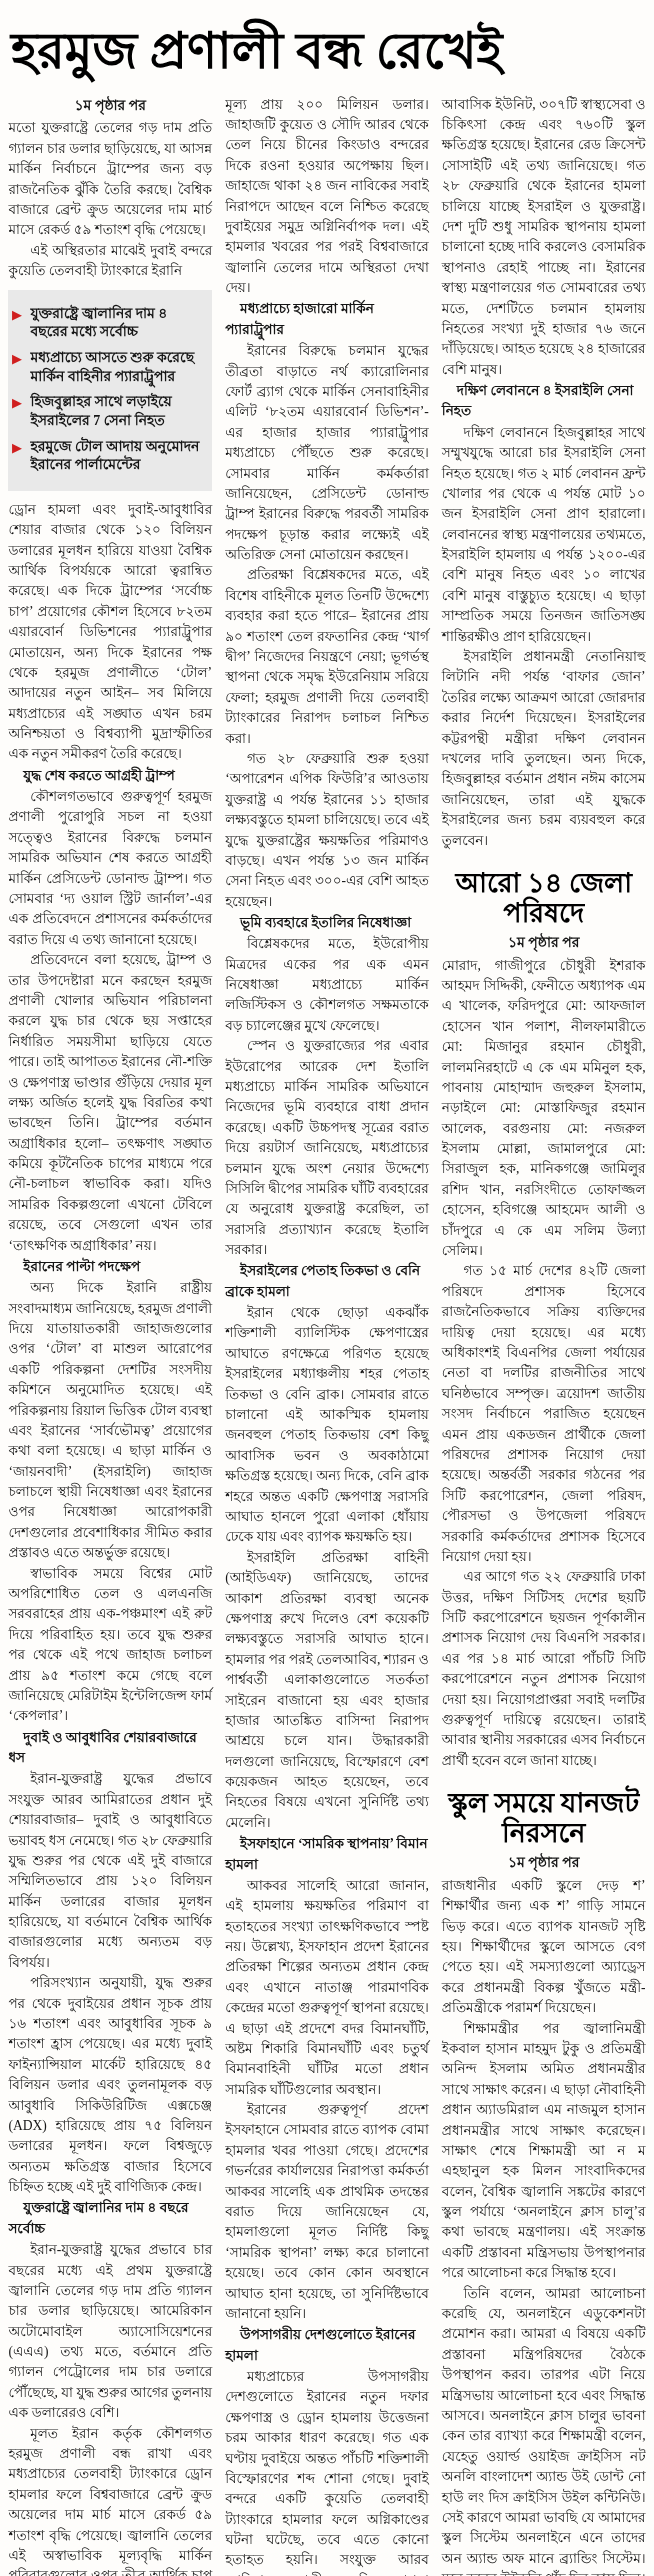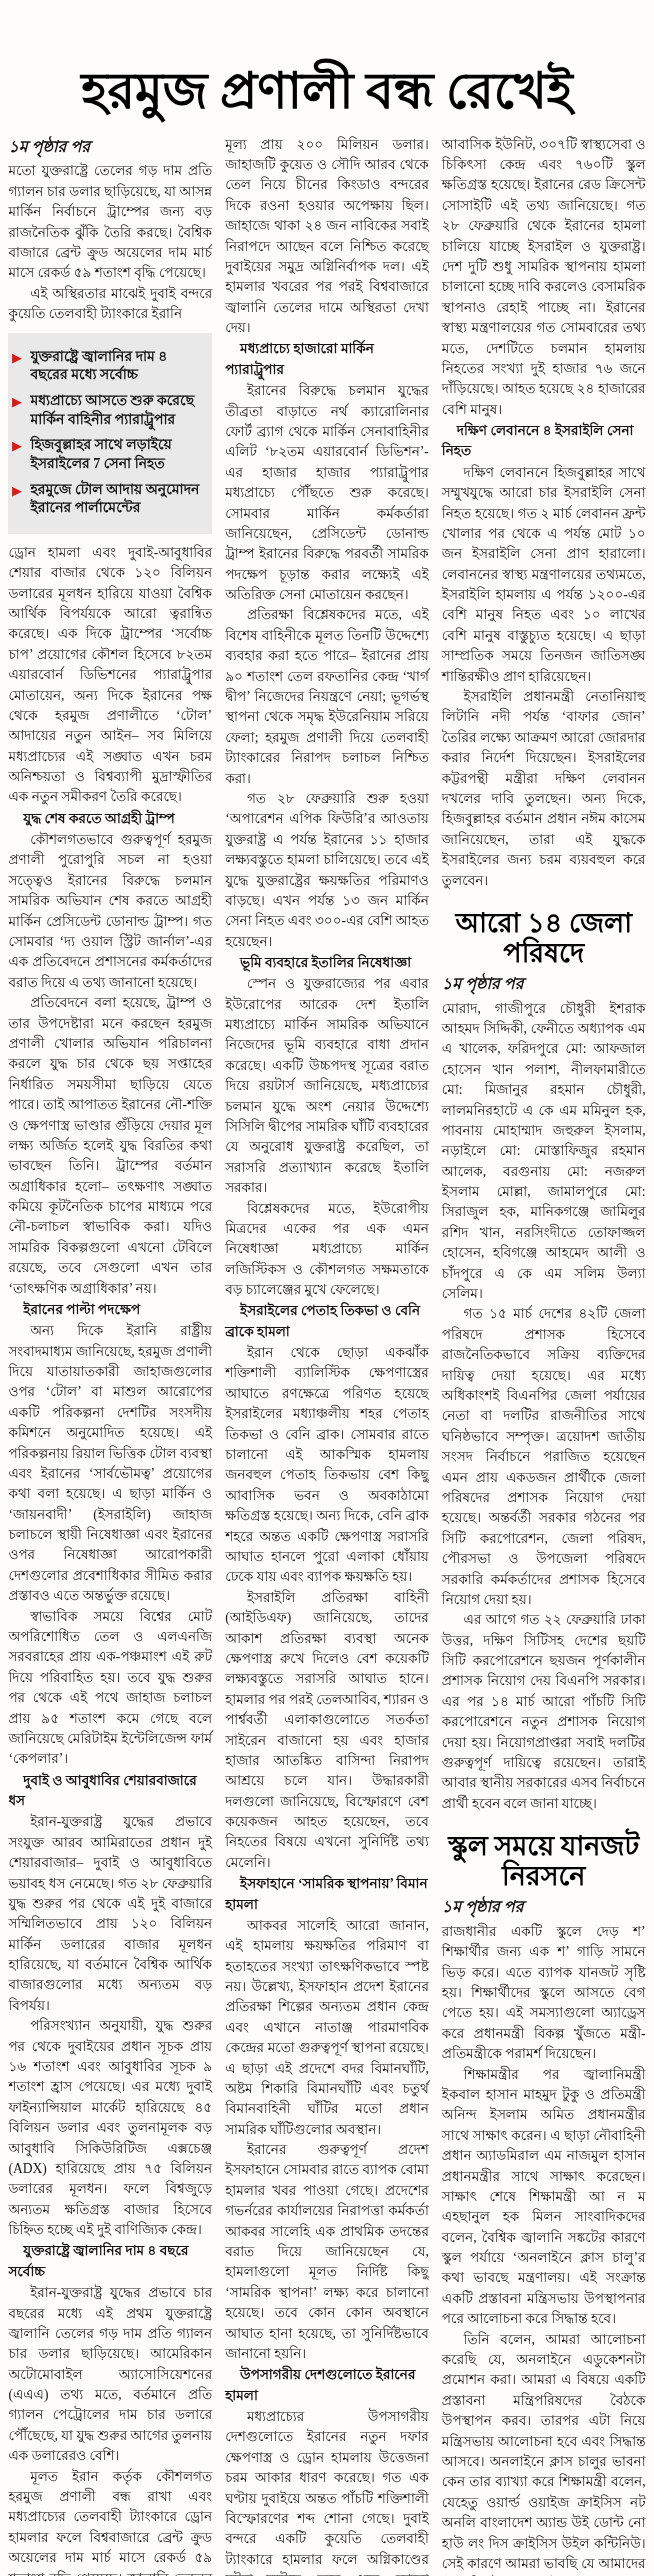--- a/index.html
+++ b/index.html
@@ -1,31 +1,31 @@
 <!DOCTYPE html>
 <html style="font-size:15px"><head>
 <meta charset="utf-8">
 <style>
   html,body{margin:0;padding:0;background:#ffffff;}
   .page{
     width:654px;height:2576px;overflow:hidden;box-sizing:border-box;
     background:#fefdfb;color:#151515;
     font-family:"Liberation Serif","DejaVu Serif",serif;
   }
-  .masthead{padding:24px 11px 9.3px;text-align:center;margin-top:40px;}
+  .masthead{padding:24px 11px 9.3px;text-align:left;}
   .main-headline{
     font-size:50px;font-weight:bold;line-height:1.08;color:#000;
     letter-spacing:0px;
   }
   .columns{display:flex;gap:13px;padding:7.4px 8.4px 0;box-sizing:border-box;}
   .col{
     flex:1 1 0;min-width:0;text-align:justify;
     font-size:13.6px;line-height:1.5;
   }
-  .kicker{font-weight:bold;font-style:italic;font-size:16px;margin:0 0 2.8px;text-align:left;}
+  .kicker{font-weight:bold;font-size:14px;margin:0 0 2.8px;text-align:center;}
   .cont{margin:0;text-indent:0;}
   .para{margin:0;text-indent:1.6em;}
   .subhead{font-weight:bold;margin:0.9px 0;text-indent:1.1em;text-align:left;}
   .headline{
     font-weight:bold;font-size:27px;line-height:1.12;color:#000;
     text-align:center;text-indent:0;margin:16.7px 0 3.7px;
   }
   .bulletbox{
     background:#e9e9e9;margin:8.4px 0;padding:7.4px 7.4px 9.3px 3.7px;box-sizing:border-box;
   }
@@ -77,22 +77,22 @@
         <div class="para">ইরান-যুক্তরাষ্ট্র যুদ্ধের প্রভাবে চার বছরের মধ্যে এই প্রথম যুক্তরাষ্ট্রে জ্বালানি তেলের গড় দাম প্রতি গ্যালন চার ডলার ছাড়িয়েছে। আমেরিকান অটোমোবাইল অ্যাসোসিয়েশনের (এএএ) তথ্য মতে, বর্তমানে প্রতি গ্যালন পেট্রোলের দাম চার ডলারে পৌঁছেছে, যা যুদ্ধ শুরুর আগের তুলনায় এক ডলারেরও বেশি।</div>
         <div class="para">মূলত ইরান কর্তৃক কৌশলগত হরমুজ প্রণালী বন্ধ রাখা এবং মধ্যপ্রাচ্যের তেলবাহী ট্যাংকারে ড্রোন হামলার ফলে বিশ্ববাজারে ব্রেন্ট ক্রুড অয়েলের দাম মার্চ মাসে রেকর্ড ৫৯ শতাংশ বৃদ্ধি পেয়েছে। জ্বালানি তেলের এই অস্বাভাবিক মূল্যবৃদ্ধি মার্কিন পরিবারগুলোর ওপর তীব্র আর্থিক চাপ সৃষ্টি করছে।</div>
       </div>
     <div class="col">
         <div class="cont">মূল্য প্রায় ২০০ মিলিয়ন ডলার। জাহাজটি কুয়েত ও সৌদি আরব থেকে তেল নিয়ে চীনের কিংডাও বন্দরের দিকে রওনা হওয়ার অপেক্ষায় ছিল। জাহাজে থাকা ২৪ জন নাবিকের সবাই নিরাপদে আছেন বলে নিশ্চিত করেছে দুবাইয়ের সমুদ্র অগ্নিনির্বাপক দল। এই হামলার খবরের পর পরই বিশ্ববাজারে জ্বালানি তেলের দামে অস্থিরতা দেখা দেয়।</div>
         <div class="subhead">মধ্যপ্রাচ্যে হাজারো মার্কিন প্যারাট্রুপার</div>
         <div class="para">ইরানের বিরুদ্ধে চলমান যুদ্ধের তীব্রতা বাড়াতে নর্থ ক্যারোলিনার ফোর্ট ব্র্যাগ থেকে মার্কিন সেনাবাহিনীর এলিট ‘৮২তম এয়ারবোর্ন ডিভিশন’-এর হাজার হাজার প্যারাট্রুপার মধ্যপ্রাচ্যে পৌঁছতে শুরু করেছে। সোমবার মার্কিন কর্মকর্তারা জানিয়েছেন, প্রেসিডেন্ট ডোনাল্ড ট্রাম্প ইরানের বিরুদ্ধে পরবর্তী সামরিক পদক্ষেপ চূড়ান্ত করার লক্ষ্যেই এই অতিরিক্ত সেনা মোতায়েন করছেন।</div>
         <div class="para">প্রতিরক্ষা বিশ্লেষকদের মতে, এই বিশেষ বাহিনীকে মূলত তিনটি উদ্দেশ্যে ব্যবহার করা হতে পারে– ইরানের প্রায় ৯০ শতাংশ তেল রফতানির কেন্দ্র ‘খার্গ দ্বীপ’ নিজেদের নিয়ন্ত্রণে নেয়া; ভূগর্ভস্থ স্থাপনা থেকে সমৃদ্ধ ইউরেনিয়াম সরিয়ে ফেলা; হরমুজ প্রণালী দিয়ে তেলবাহী ট্যাংকারের নিরাপদ চলাচল নিশ্চিত করা।</div>
         <div class="para">গত ২৮ ফেব্রুয়ারি শুরু হওয়া ‘অপারেশন এপিক ফিউরি’র আওতায় যুক্তরাষ্ট্র এ পর্যন্ত ইরানের ১১ হাজার লক্ষ্যবস্তুতে হামলা চালিয়েছে। তবে এই যুদ্ধে যুক্তরাষ্ট্রের ক্ষয়ক্ষতির পরিমাণও বাড়ছে। এখন পর্যন্ত ১৩ জন মার্কিন সেনা নিহত এবং ৩০০-এর বেশি আহত হয়েছেন।</div>
         <div class="subhead">ভূমি ব্যবহারে ইতালির নিষেধাজ্ঞা</div>
+        <div class="para">বিশ্লেষকদের মতে, ইউরোপীয় মিত্রদের একের পর এক এমন নিষেধাজ্ঞা মধ্যপ্রাচ্যে মার্কিন লজিস্টিকস ও কৌশলগত সক্ষমতাকে বড় চ্যালেঞ্জের মুখে ফেলেছে।</div>
         <div class="para">স্পেন ও যুক্তরাজ্যের পর এবার ইউরোপের আরেক দেশ ইতালি মধ্যপ্রাচ্যে মার্কিন সামরিক অভিযানে নিজেদের ভূমি ব্যবহারে বাধা প্রদান করেছে। একটি উচ্চপদস্থ সূত্রের বরাত দিয়ে রয়টার্স জানিয়েছে, মধ্যপ্রাচ্যের চলমান যুদ্ধে অংশ নেয়ার উদ্দেশ্যে সিসিলি দ্বীপের সামরিক ঘাঁটি ব্যবহারের যে অনুরোধ যুক্তরাষ্ট্র করেছিল, তা সরাসরি প্রত্যাখ্যান করেছে ইতালি সরকার।</div>
-        <div class="para">বিশ্লেষকদের মতে, ইউরোপীয় মিত্রদের একের পর এক এমন নিষেধাজ্ঞা মধ্যপ্রাচ্যে মার্কিন লজিস্টিকস ও কৌশলগত সক্ষমতাকে বড় চ্যালেঞ্জের মুখে ফেলেছে।</div>
         <div class="subhead">ইসরাইলের পেতাহ তিকভা ও বেনি ব্রাকে হামলা</div>
         <div class="para">ইরান থেকে ছোড়া একঝাঁক শক্তিশালী ব্যালিস্টিক ক্ষেপণাস্ত্রের আঘাতে রণক্ষেত্রে পরিণত হয়েছে ইসরাইলের মধ্যাঞ্চলীয় শহর পেতাহ তিকভা ও বেনি ব্রাক। সোমবার রাতে চালানো এই আকস্মিক হামলায় জনবহুল পেতাহ তিকভায় বেশ কিছু আবাসিক ভবন ও অবকাঠামো ক্ষতিগ্রস্ত হয়েছে। অন্য দিকে, বেনি ব্রাক শহরে অন্তত একটি ক্ষেপণাস্ত্র সরাসরি আঘাত হানলে পুরো এলাকা ধোঁয়ায় ঢেকে যায় এবং ব্যাপক ক্ষয়ক্ষতি হয়।</div>
         <div class="para">ইসরাইলি প্রতিরক্ষা বাহিনী (আইডিএফ) জানিয়েছে, তাদের আকাশ প্রতিরক্ষা ব্যবস্থা অনেক ক্ষেপণাস্ত্র রুখে দিলেও বেশ কয়েকটি লক্ষ্যবস্তুতে সরাসরি আঘাত হানে। হামলার পর পরই তেলআবিব, শ্যারন ও পার্শ্ববর্তী এলাকাগুলোতে সতর্কতা সাইরেন বাজানো হয় এবং হাজার হাজার আতঙ্কিত বাসিন্দা নিরাপদ আশ্রয়ে চলে যান। উদ্ধারকারী দলগুলো জানিয়েছে, বিস্ফোরণে বেশ কয়েকজন আহত হয়েছেন, তবে নিহতের বিষয়ে এখনো সুনির্দিষ্ট তথ্য মেলেনি।</div>
         <div class="subhead">ইসফাহানে ‘সামরিক স্থাপনায়’ বিমান হামলা</div>
         <div class="para">আকবর সালেহি আরো জানান, এই হামলায় ক্ষয়ক্ষতির পরিমাণ বা হতাহতের সংখ্যা তাৎক্ষণিকভাবে স্পষ্ট নয়। উল্লেখ্য, ইসফাহান প্রদেশ ইরানের প্রতিরক্ষা শিল্পের অন্যতম প্রধান কেন্দ্র এবং এখানে নাতাঞ্জ পারমাণবিক কেন্দ্রের মতো গুরুত্বপূর্ণ স্থাপনা রয়েছে। এ ছাড়া এই প্রদেশে বদর বিমানঘাঁটি, অষ্টম শিকারি বিমানঘাঁটি এবং চতুর্থ বিমানবাহিনী ঘাঁটির মতো প্রধান সামরিক ঘাঁটিগুলোর অবস্থান।</div>
         <div class="para">ইরানের গুরুত্বপূর্ণ প্রদেশ ইসফাহানে সোমবার রাতে ব্যাপক বোমা হামলার খবর পাওয়া গেছে। প্রদেশের গভর্নরের কার্যালয়ের নিরাপত্তা কর্মকর্তা আকবর সালেহি এক প্রাথমিক তদন্তের বরাত দিয়ে জানিয়েছেন যে, হামলাগুলো মূলত নির্দিষ্ট কিছু ‘সামরিক স্থাপনা’ লক্ষ্য করে চালানো হয়েছে। তবে কোন কোন অবস্থানে আঘাত হানা হয়েছে, তা সুনির্দিষ্টভাবে জানানো হয়নি।</div>
         <div class="subhead">উপসাগরীয় দেশগুলোতে ইরানের হামলা</div>
         <div class="para">মধ্যপ্রাচ্যের উপসাগরীয় দেশগুলোতে ইরানের নতুন দফার ক্ষেপণাস্ত্র ও ড্রোন হামলায় উত্তেজনা চরম আকার ধারণ করেছে। গত এক ঘণ্টায় দুবাইয়ে অন্তত পাঁচটি শক্তিশালী বিস্ফোরণের শব্দ শোনা গেছে। দুবাই বন্দরে একটি কুয়েতি তেলবাহী ট্যাংকারে হামলার ফলে অগ্নিকাণ্ডের ঘটনা ঘটেছে, তবে এতে কোনো হতাহত হয়নি। সংযুক্ত আরব আমিরাতের জাতীয় জরুরি ব্যবস্থাপনা কর্তৃপক্ষ ও প্রতিরক্ষা মন্ত্রণালয় নিশ্চিত করেছে যে, তাদের আকাশ প্রতিরক্ষা ব্যবস্থা ইরানি ড্রোন ও ক্ষেপণাস্ত্রের হুমকি মোকাবেলা করছে।</div>
       </div>
     <div class="col">

